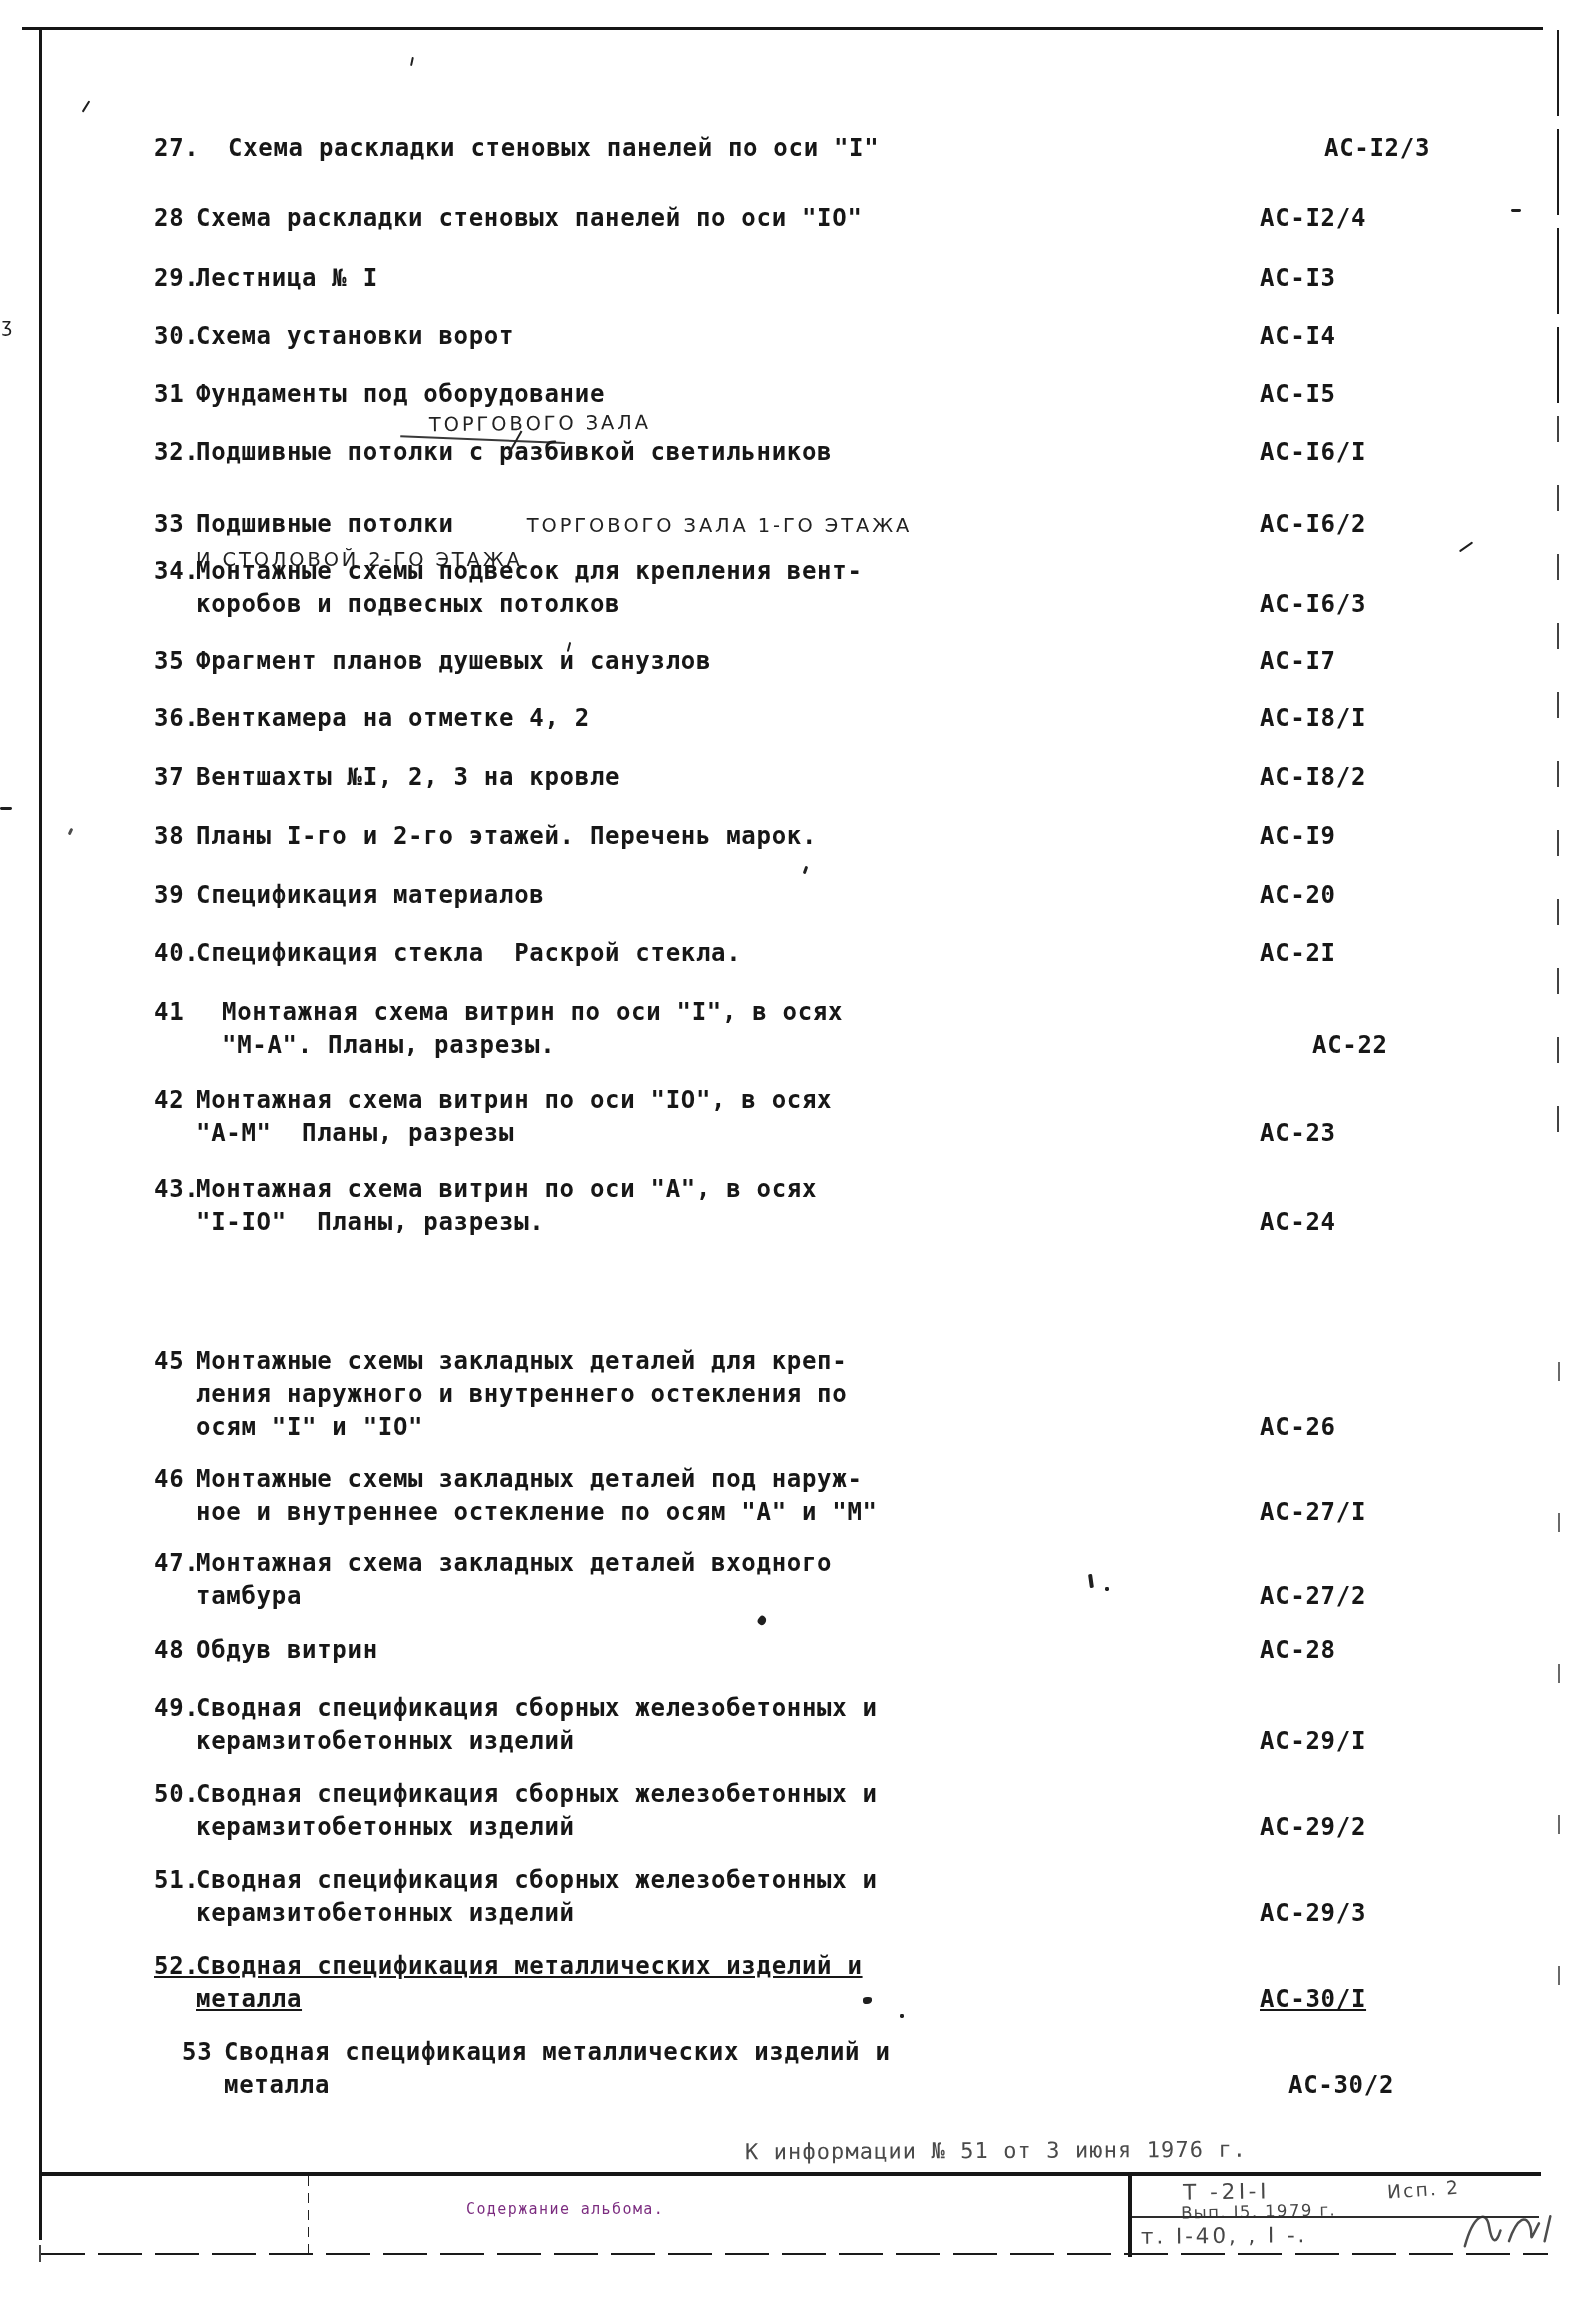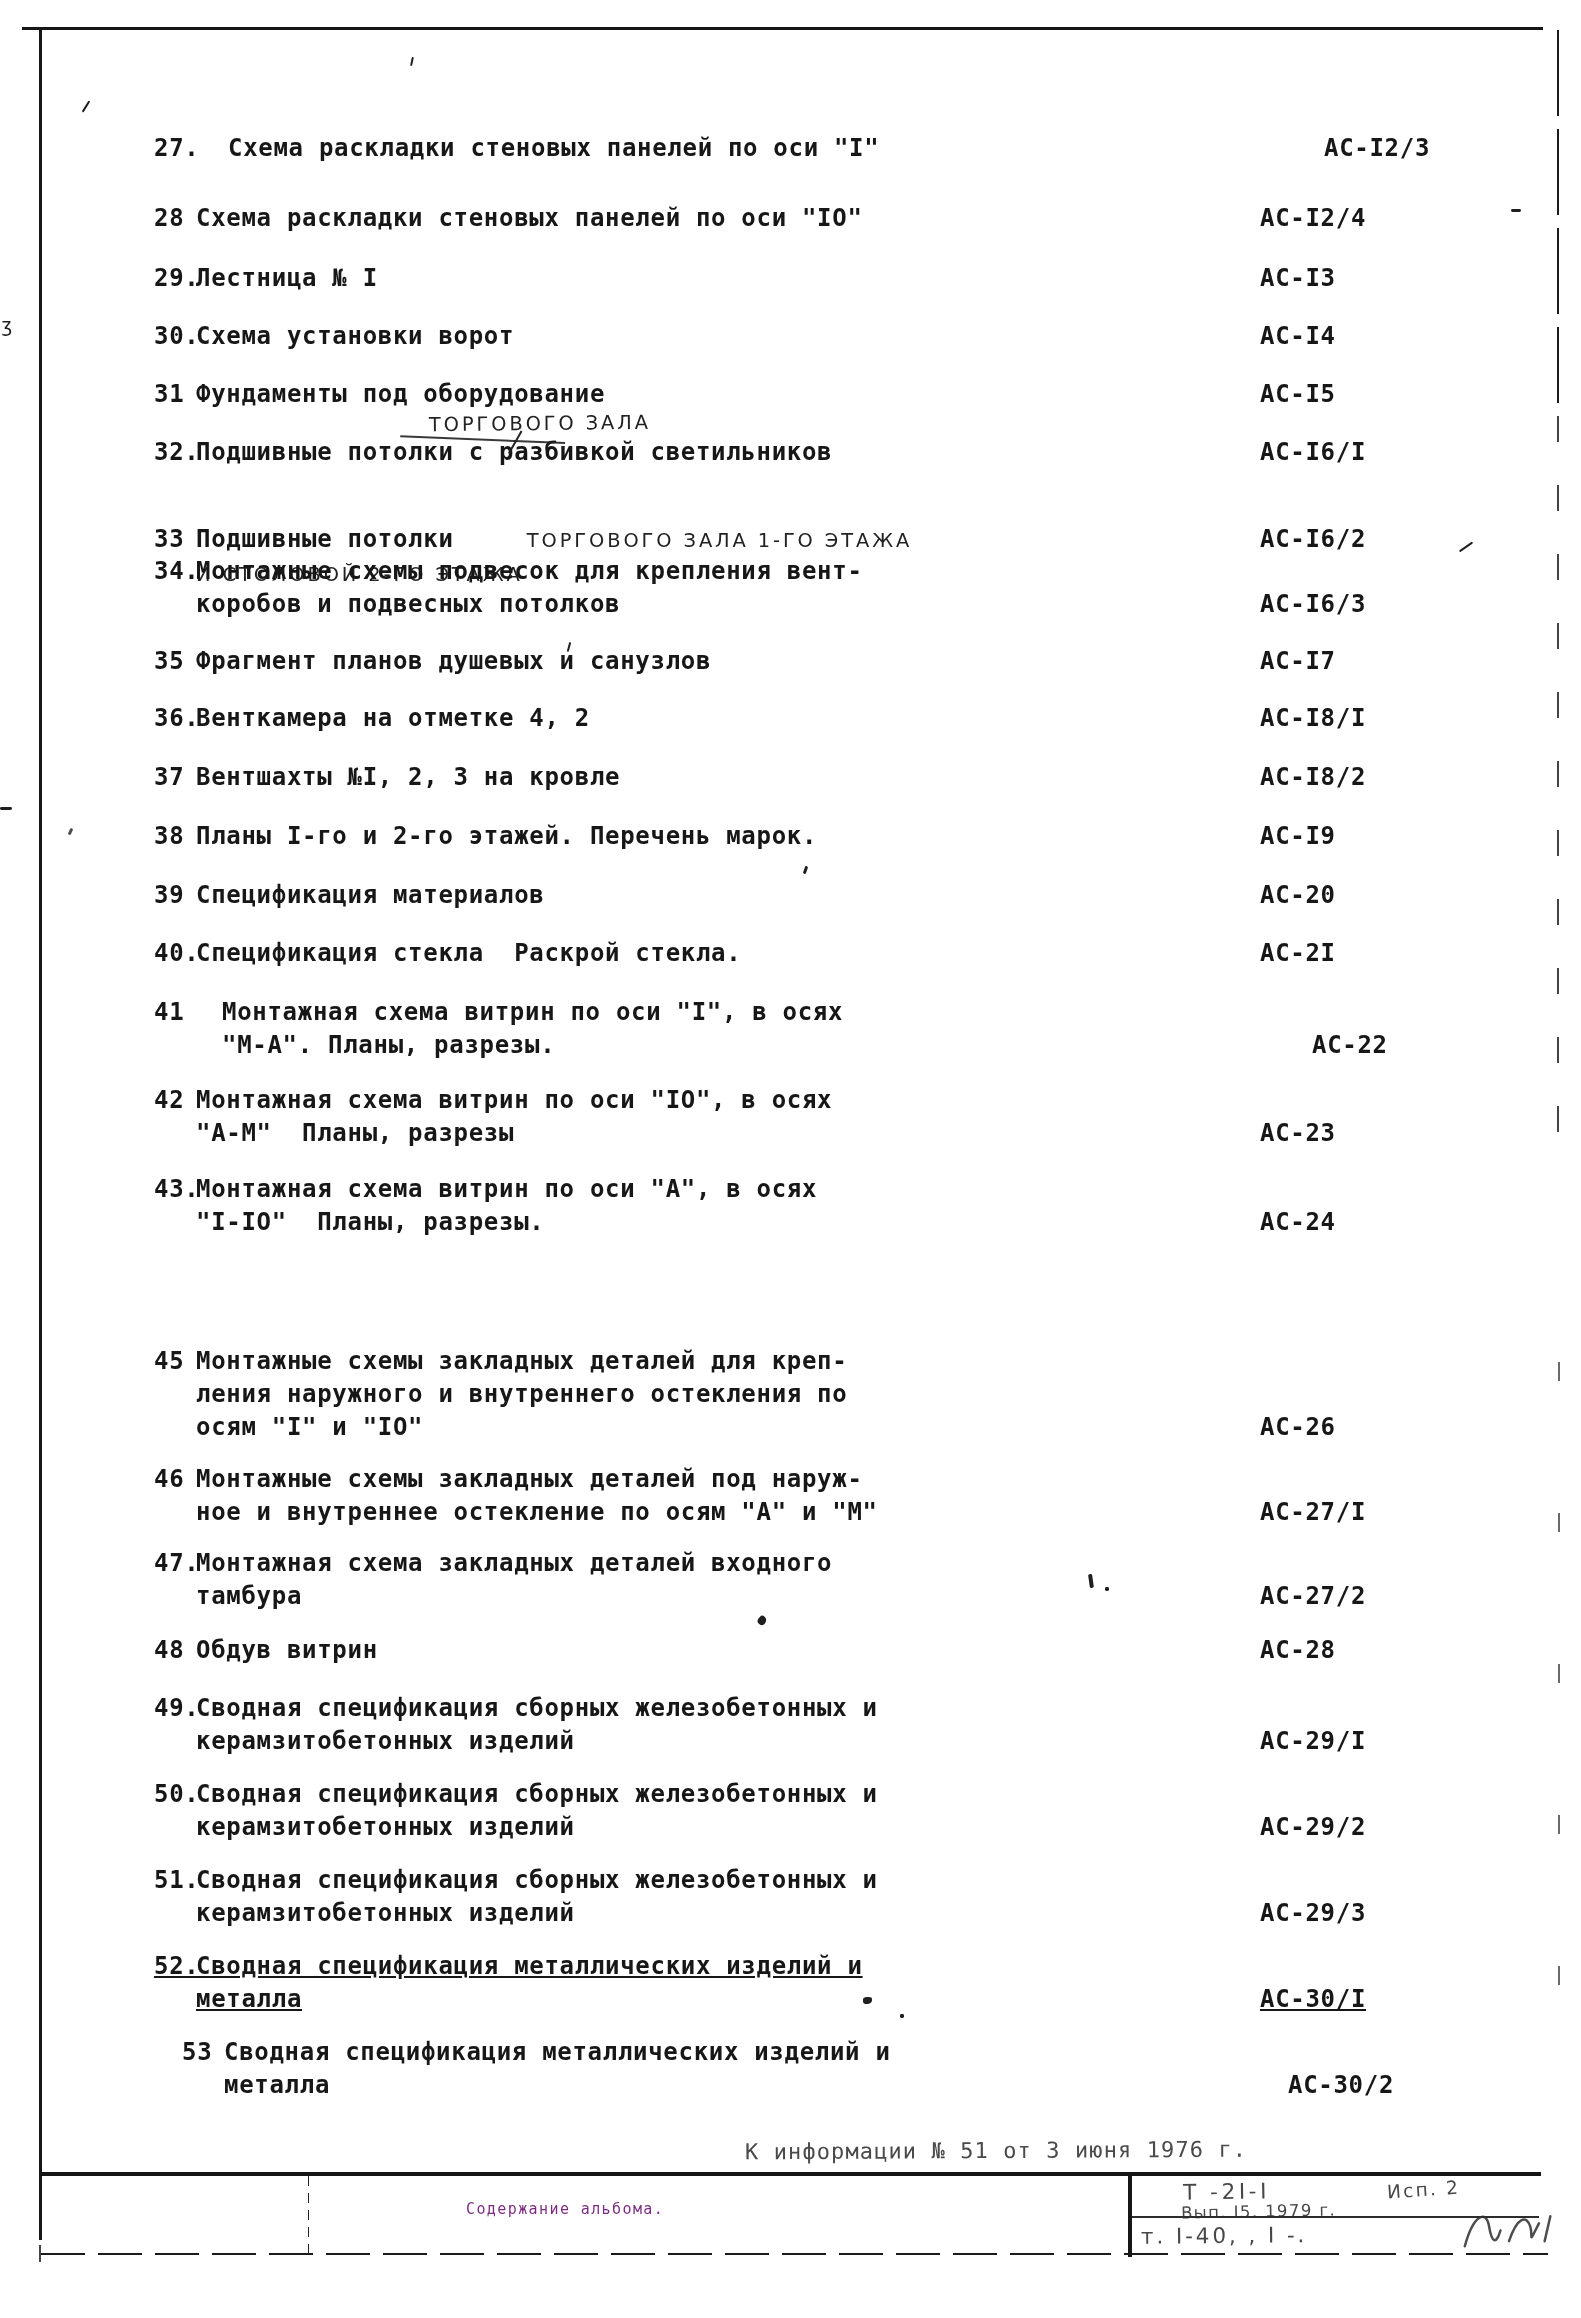--- a/index.html
+++ b/index.html
@@ -98,21 +98,21 @@
         <div class="code">АС-I5</div>
       </div>
       <div class="row" style="top: 436px;">
         <div class="num">32.</div>
         <div class="title">
           <span class="hand insert" style="left: 233px;">торгового зала</span>
           <div class="line"><span>Подшивные потолки с разбивкой светильников</span></div>
         </div>
         <div class="code">АС-I6/I</div>
       </div>
-      <div class="row" style="top: 523px;">
+      <div class="row" style="top: 508px;">
         <div class="num">33</div>
         <div class="title">
           <div class="line"><span>Подшивные потолки  </span><span class="hand" style="margin-left: 43px;">торгового зала 1-го этажа</span></div>
           <div class="line"><span class="hand">и столовой 2-го этажа</span></div>
         </div>
         <div class="code">АС-I6/2</div>
       </div>
       <div class="row" style="top: 555px;">
         <div class="num">34.</div>
         <div class="title">

